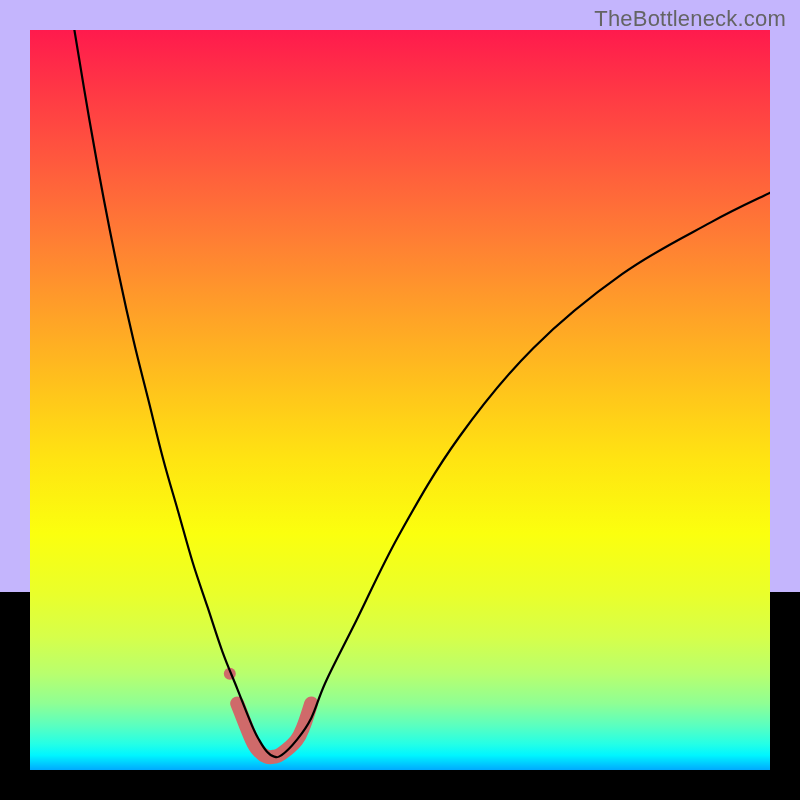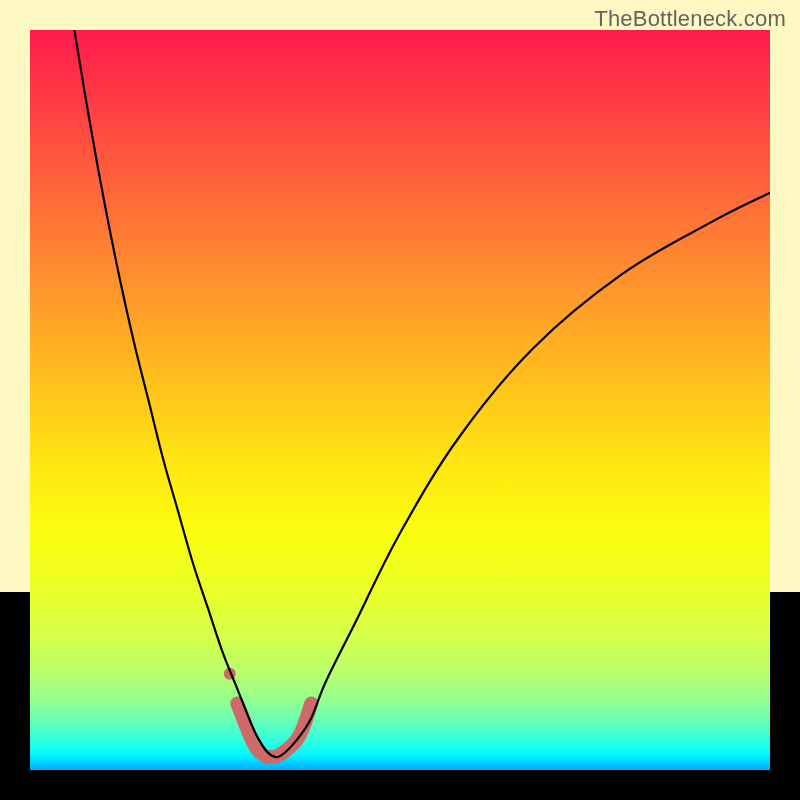--- a/index.html
+++ b/index.html
@@ -9,21 +9,21 @@
     height: 800px;
     background: #000;
     font-family: Arial, Helvetica, sans-serif;
   }
   .frame {
     position: absolute;
     left: 0;
     top: 0;
     width: 800px;
     height: 592px;
-    background: #fef9c3;
+    background: #c4b5fd;
   }
   .plot {
     position: absolute;
     left: 30px;
     top: 30px;
     width: 740px;
     height: 740px;
     background: linear-gradient(
       to bottom,
       #ff1a4d 0%,

